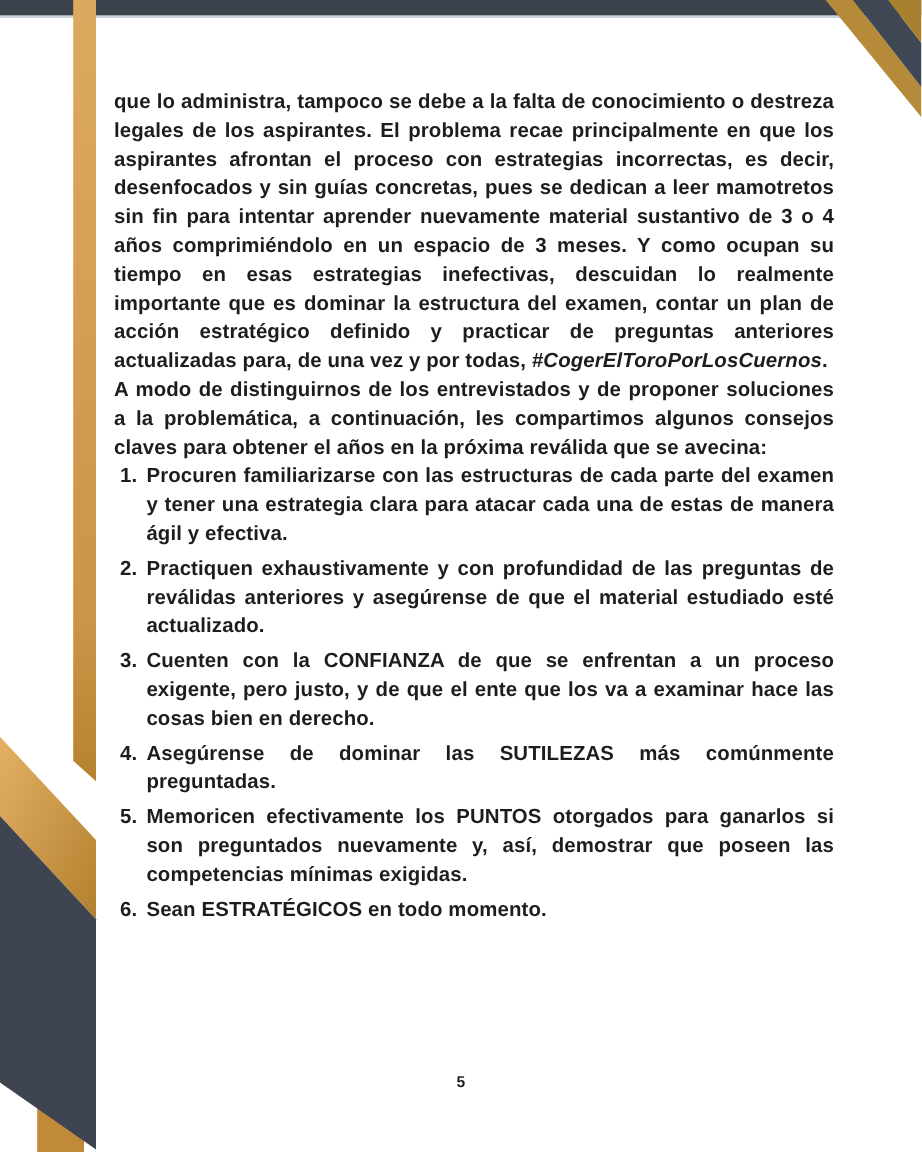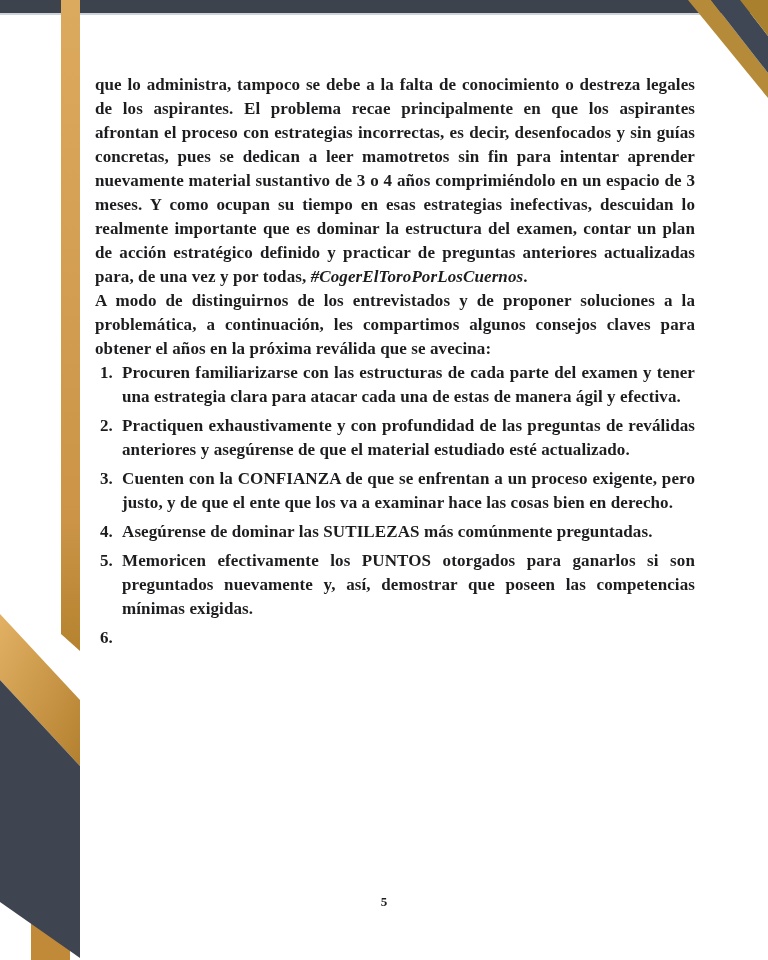--- a/index.html
+++ b/index.html
@@ -6,21 +6,21 @@
     margin: 0;
     padding: 0;
     background: #ffffff;
   }
   .page {
     position: relative;
     width: 768px;
     height: 960px;
     background: #ffffff;
     overflow: hidden;
-    font-family: Liberation Serif, serif;
+    font-family: Liberation Sans, sans-serif;
   }
   .decor {
     position: absolute;
     top: 0;
     left: 0;
     pointer-events: none;
   }
   .content {
     position: absolute;
     left: 95px;
@@ -120,20 +120,21 @@
       <li>
         <span class="tip-number">4.</span>
         <span>Asegúrense de dominar las SUTILEZAS más comúnmente preguntadas.</span>
       </li>
       <li>
         <span class="tip-number">5.</span>
         <span>Memoricen efectivamente los PUNTOS otorgados para ganarlos si son preguntados nuevamente y, así, demostrar que poseen las competencias mínimas exigidas.</span>
       </li>
       <li>
         <span class="tip-number">6.</span>
+        <span>Sean ESTRATÉGICOS en todo momento.</span>
       </li>
     </ol>
 
   </main>
 
   <div class="page-number">5</div>
 
 </div>
 
 </body></html>

